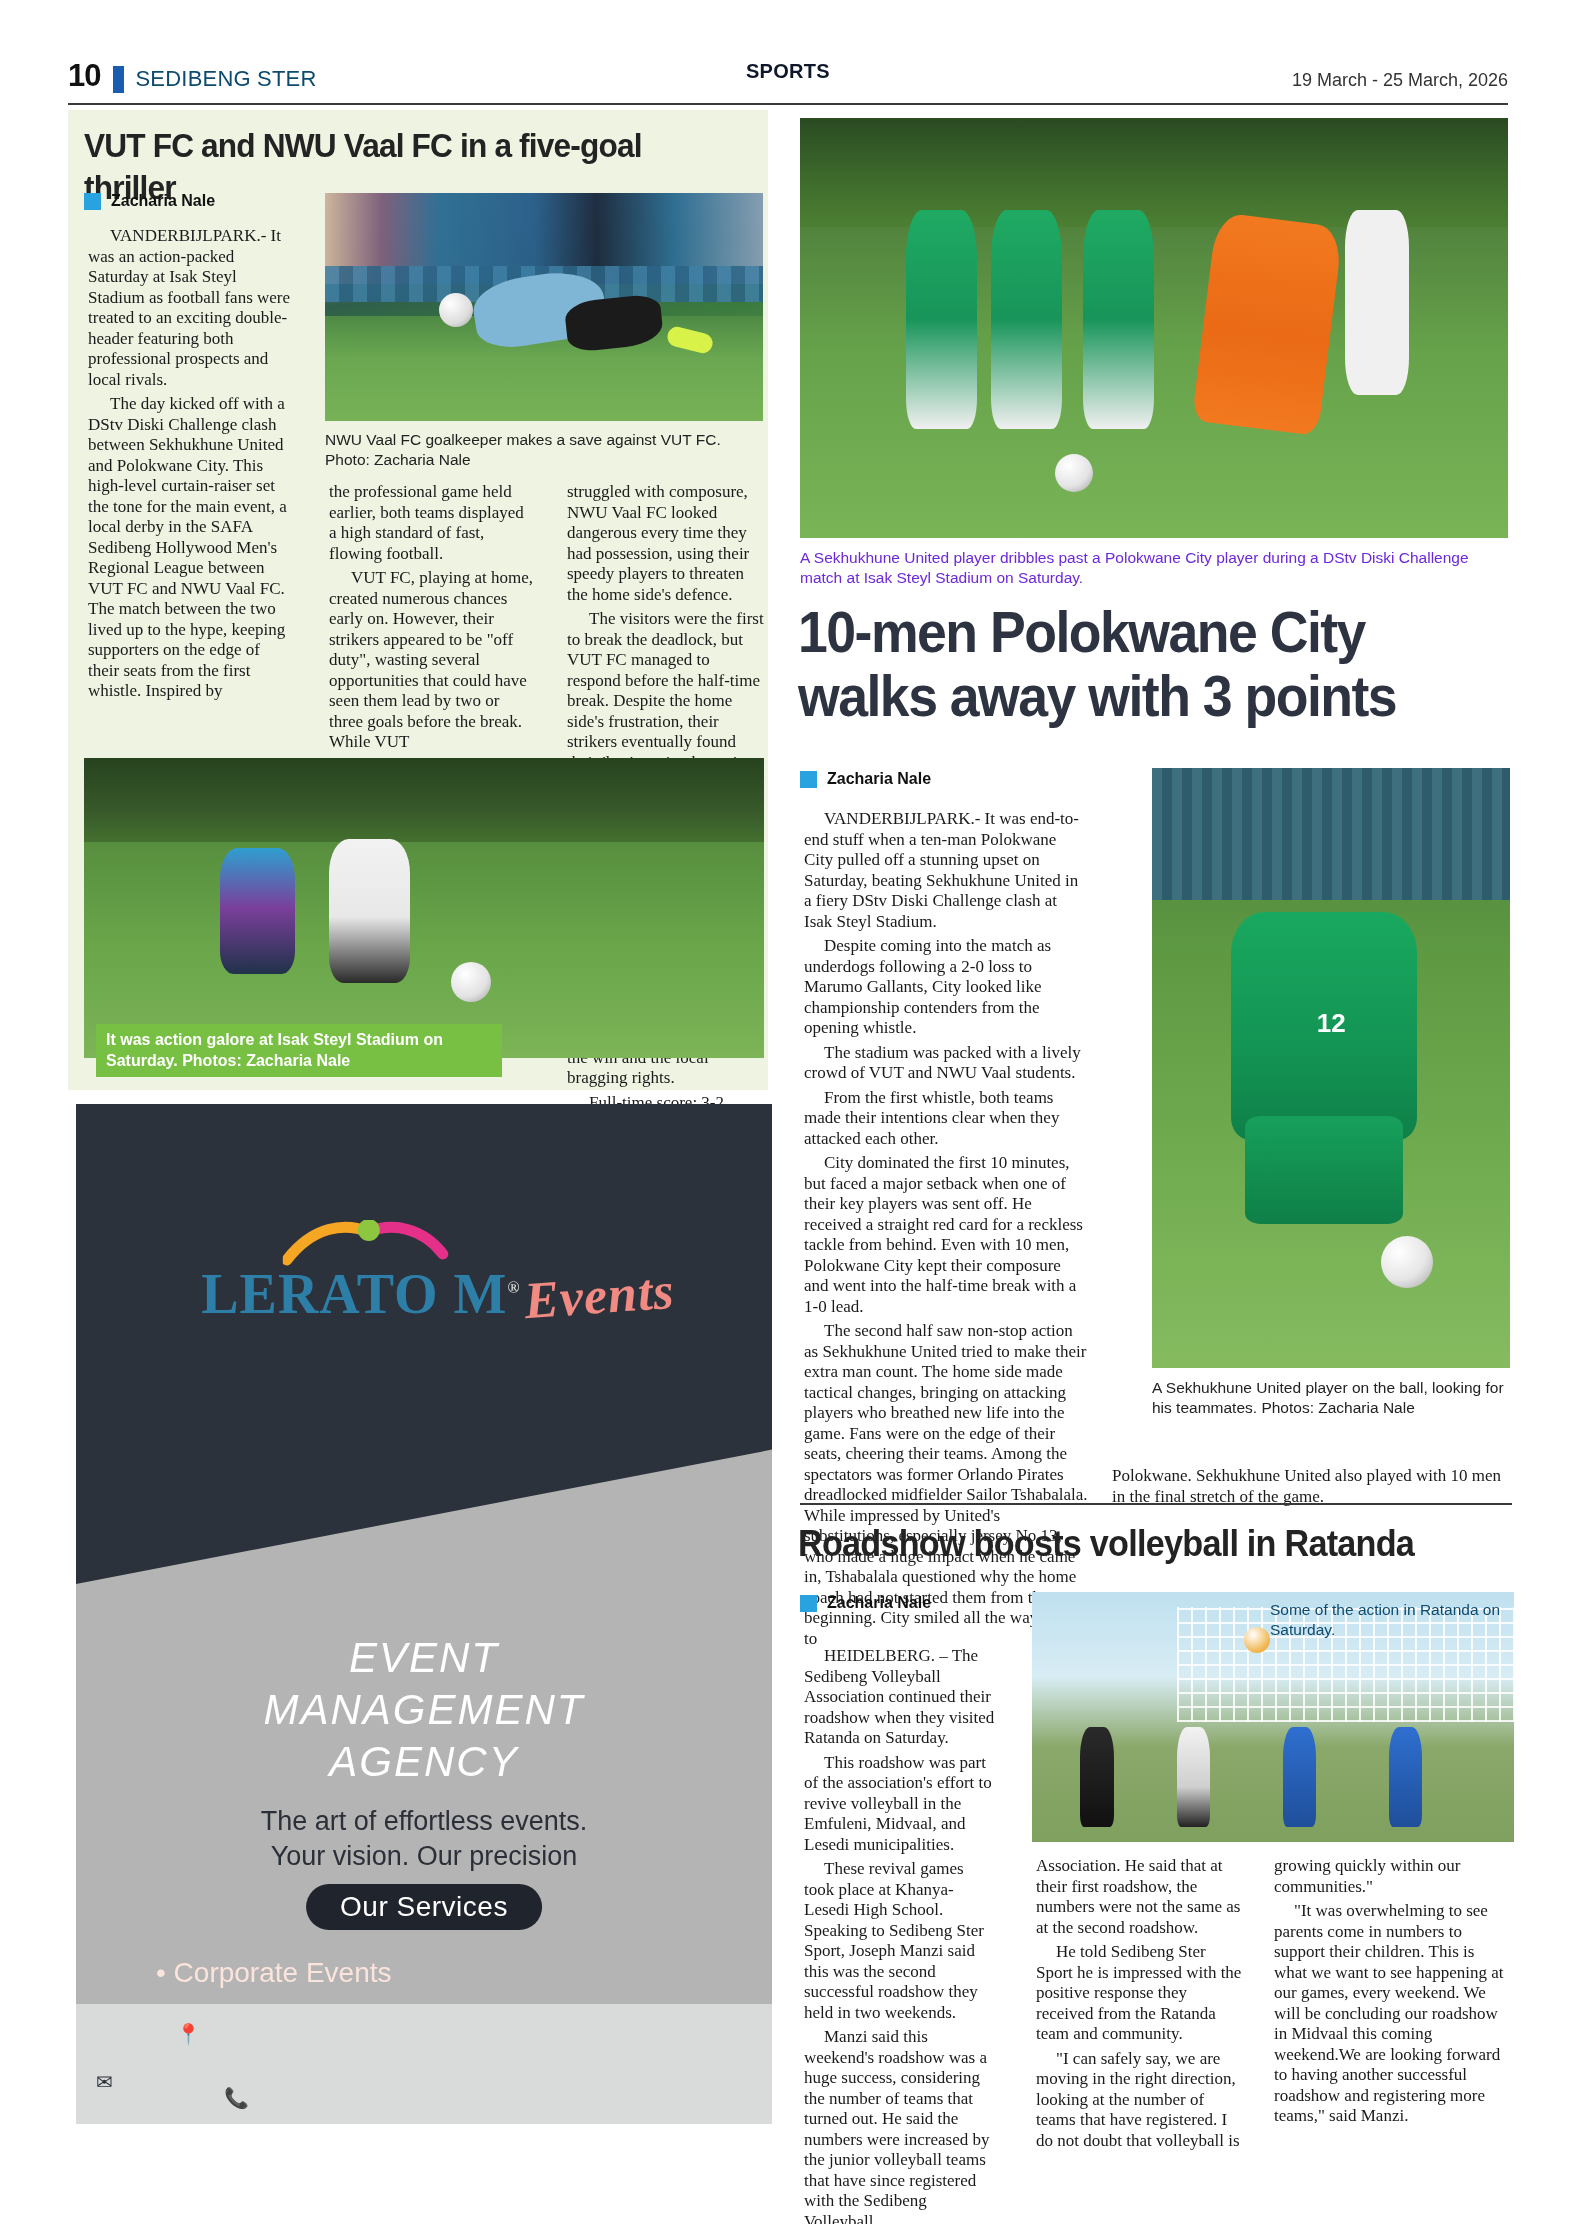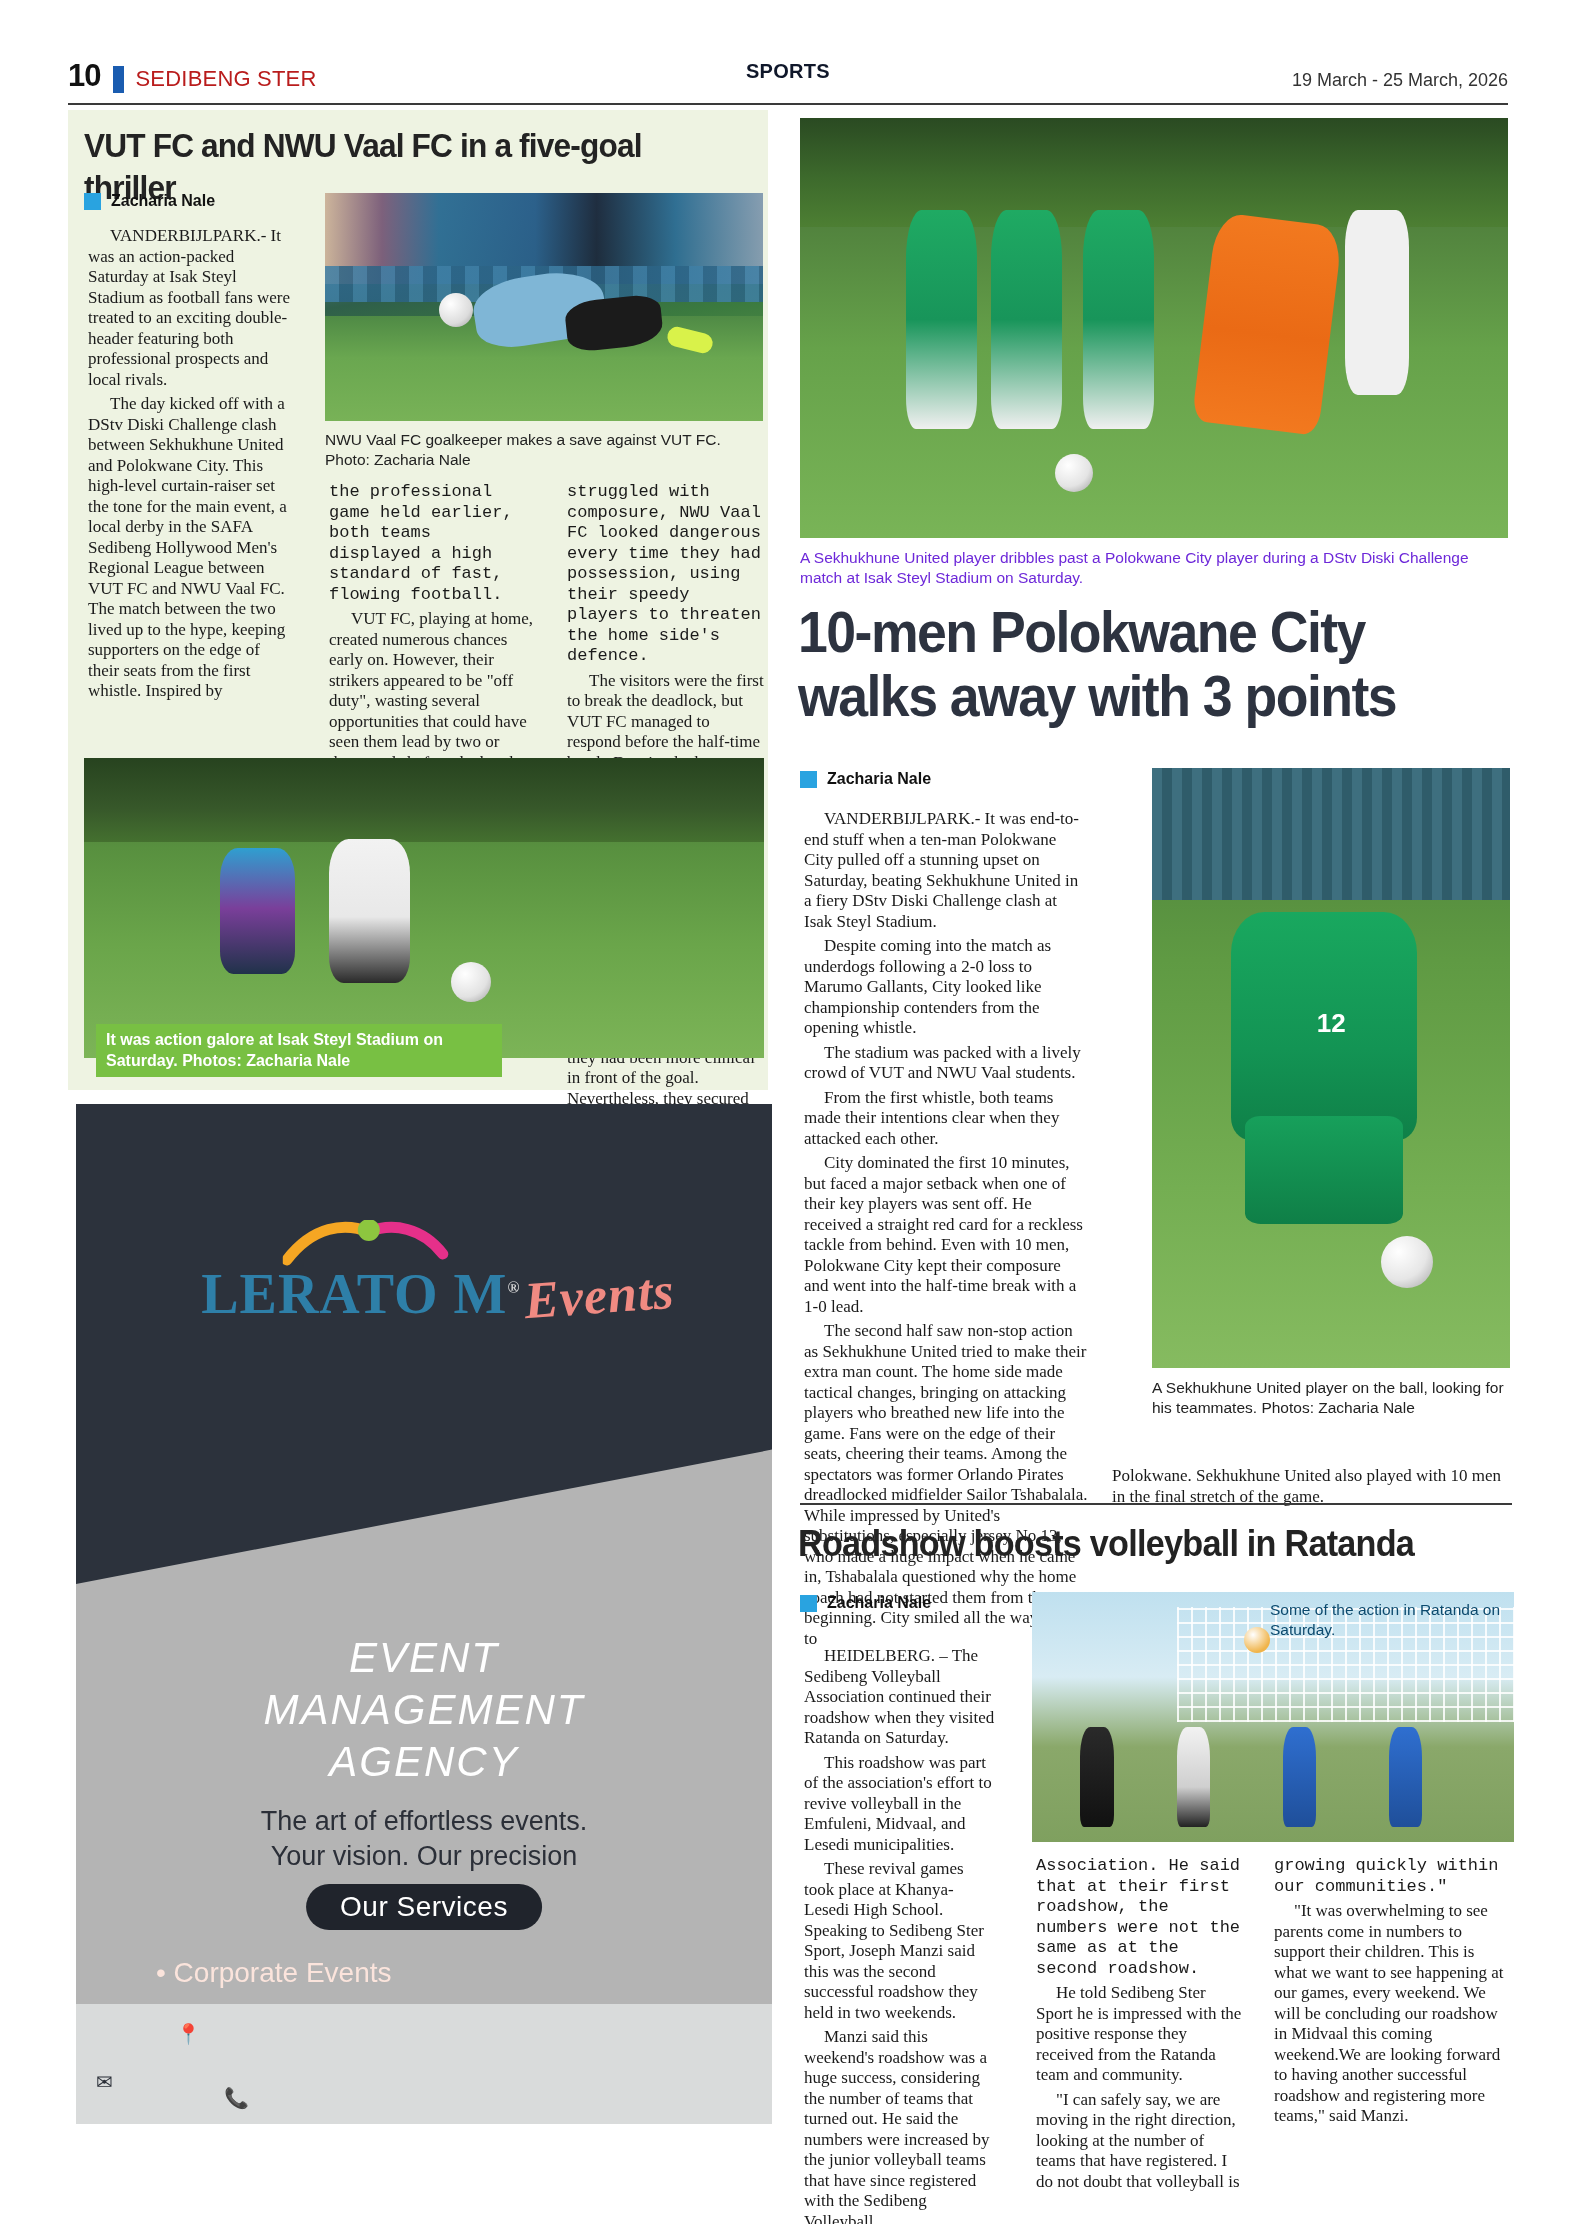--- a/index.html
+++ b/index.html
@@ -22,21 +22,21 @@
     font-family:"Liberation Sans", sans-serif;
     font-weight:bold; font-size:31px; color:#111;
     letter-spacing:-1px;
   }
   .mast-bar {
     width:11px; height:27px; background:#1a5cb0;
     margin:0 11px 0 13px; align-self:center;
   }
   .mast-title {
     font-family:"Liberation Sans", sans-serif;
-    font-size:22px; color:#b91c1c; letter-spacing:.2px;
+    font-size:22px; color:#0c4a6e; letter-spacing:.2px;
   }
   .mast-section {
     position:absolute; left:50%; transform:translateX(-50%);
     font-family:"Liberation Sans", sans-serif;
     font-weight:bold; font-size:20px; color:#0f172a; letter-spacing:.3px;
     top:2px;
   }
   .mast-date {
     margin-left:auto;
     font-family:"Liberation Sans", sans-serif;
@@ -111,21 +111,21 @@
   }
   .cap-gk {
     position:absolute; left:325px; top:430px; width:440px;
     font-family:"Liberation Sans", sans-serif;
     font-size:15.5px; line-height:20px; color:#222;
   }
 
   
   .col { font-size:17px; line-height:20.5px; text-align:left; }
   .col p { margin:4px; text-indent:22px; }
-  .col p.noind { text-indent:0;font-family:Liberation Mono, monospace; }
+  .col p.noind { text-indent:0; }
   .a1-c1 { position:absolute; left:84px; top:222px; width:212px; }
   .a1-c2 { position:absolute; left:325px; top:478px; width:212px; }
   .a1-c3 { position:absolute; left:563px; top:478px; width:208px; }
 
   
   .photo-action {
     position:absolute; left:84px; top:758px; width:680px; height:300px;
     background:linear-gradient(180deg,#3f6b38 0%,#58903f 30%,#6aa54a 62%,#7cb457 100%);
     overflow:hidden;
   }

